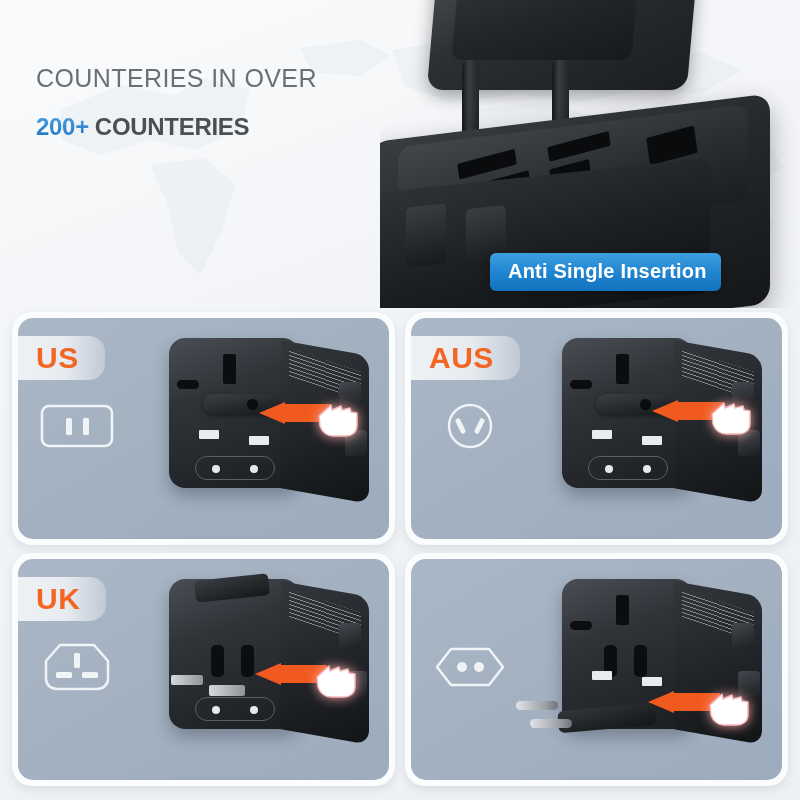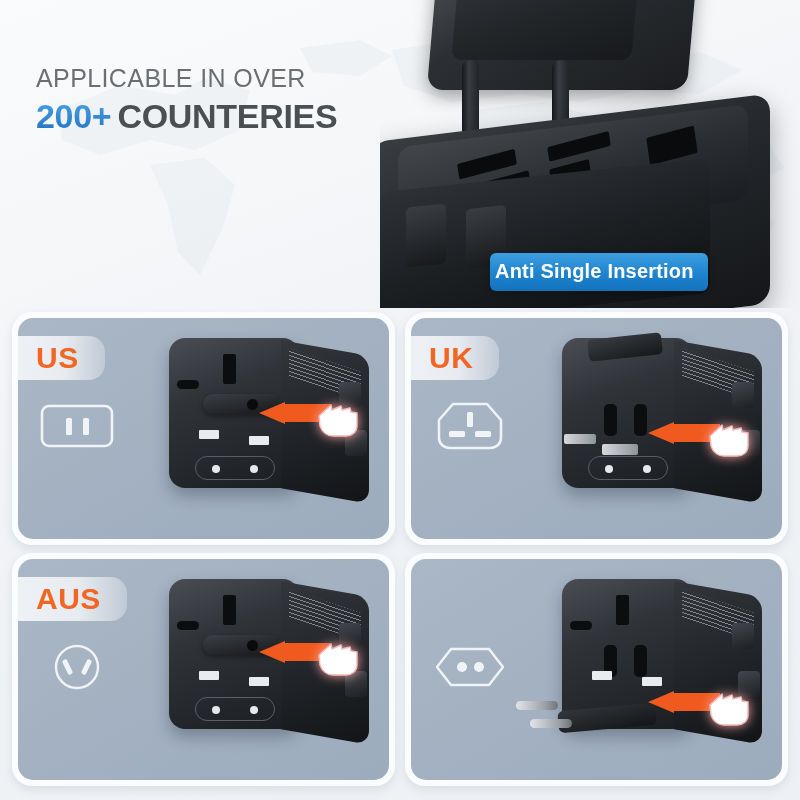--- a/index.html
+++ b/index.html
@@ -54,22 +54,22 @@
   }
 
   .sub-line {
     margin-top: 22px;
     font-size: 25px;
     color: #6c6f72;
     letter-spacing: .4px;
   }
 
   .count-line {
-    margin-top: 4px;
-    font-size: 34px;
+    margin-top: 20px;
+    font-size: 24px;
     font-weight: bold;
     letter-spacing: -0.3px;
     white-space: nowrap;
   }
   .count-num {
     color: #2b82d4;
     background: linear-gradient(180deg, #4fa3e3 0%, #1f72c4 100%);
     -webkit-background-clip: text;
     background-clip: text;
     color: transparent;
@@ -161,21 +161,21 @@
     position: absolute;
     background: linear-gradient(170deg, #3a3d42, #17191c);
     border-radius: 5px;
   }
   .fp1 { left: 26px; top: 18px; width: 40px; height: 60px; }
   .fp2 { left: 86px; top: 26px; width: 40px; height: 60px; }
 
   .badge {
     position: absolute;
     left: 110px; top: 253px;
-    padding: 7px 14px 8px 5px;
+    padding: 7px 14px 8px 18px;
     background: linear-gradient(180deg, #3d9fe0 0%, #1e83cf 55%, #1472bd 100%);
     border-radius: 6px;
     color: #fff;
     font-size: 20px;
     font-weight: bold;
     letter-spacing: .2px;
     white-space: nowrap;
     box-shadow: 0 2px 6px rgba(0,0,0,.25);
   }
 
@@ -428,21 +428,21 @@
 
       <div class="adapter-front">
         <div class="front-prong fp1"></div>
         <div class="front-prong fp2"></div>
       </div>
 
       <div class="badge">Anti Single Insertion</div>
     </div>
 
     <div class="hero-copy">
-      <div class="sub-line">APPLICABLE IN OVER</div>
+      <div class="sub-line">COUNTERIES IN OVER</div>
       <div class="count-line">
         <span class="count-num">200+</span><span class="count-word">COUNTERIES</span>
       </div>
     </div>
   </div>
 
   <div class="grid">
 
     <div class="panel-frame">
       <div class="panel">
@@ -481,20 +481,61 @@
             <path d="M4 24 L16 13 L17 18 L26 14 L27 18 L35 16 L36 20 L42 21 L42 34 C42 40 37 44 31 44 L18 44 C12 44 7 40 5 34 Z" fill="#fff" stroke="#f6b9b9" stroke-width="1.4" stroke-linejoin="round"></path>
           </svg>
         </div>
         <div class="panel-shadow"></div>
       </div>
     </div>
 
     <div class="panel-frame">
       <div class="panel">
         <div class="chip">
+          <div class="chip-text">AUS</div>
+        </div>
+
+        <svg class="sock-icon" viewBox="0 0 78 56">
+          <circle cx="39" cy="28" r="21" fill="none" stroke="#f0f4f7" stroke-width="2.4"></circle>
+          <rect x="27" y="20" width="5" height="16" rx="2" fill="#f0f4f7" transform="rotate(-26 29.5 28)"></rect>
+          <rect x="46" y="20" width="5" height="16" rx="2" fill="#f0f4f7" transform="rotate(26 48.5 28)"></rect>
+        </svg>
+
+        <div class="panel-photo">
+          <div class="cube">
+            <div class="usb-slot"></div>
+            <div class="usbc-slot"></div>
+            <div class="lever"></div>
+            <div class="flat-hole fh1"></div>
+            <div class="flat-hole fh2"></div>
+            <div class="oval-plate">
+              <div class="oval-dot od1"></div>
+              <div class="oval-dot od2"></div>
+            </div>
+          </div>
+          <div class="cube-side">
+            <div class="microtext"></div>
+          </div>
+          <div class="slider-tab st1"></div>
+          <div class="slider-tab st2"></div>
+
+          <svg class="arrow" style="left:96px; top:74px;" viewBox="0 0 72 22">
+            <path d="M72 2 L72 20 L26 20 L26 22 L0 11 L26 0 L26 2 Z" fill="#f05a1e"></path>
+          </svg>
+          <svg class="hand" style="left:152px; top:64px;" viewBox="0 0 44 46">
+            <path d="M4 24 L16 13 L17 18 L26 14 L27 18 L35 16 L36 20 L42 21 L42 34 C42 40 37 44 31 44 L18 44 C12 44 7 40 5 34 Z" fill="#fff" stroke="#f6b9b9" stroke-width="1.4" stroke-linejoin="round"></path>
+          </svg>
+        </div>
+        <div class="panel-shadow"></div>
+      </div>
+    </div>
+
+    <div class="panel-frame">
+      <div class="panel">
+        <div class="chip">
           <div class="chip-text">UK</div>
         </div>
 
         <svg class="sock-icon" viewBox="0 0 78 56">
           <path d="M22 6 L56 6 L70 22 L70 40 C70 46 65 50 59 50 L19 50 C13 50 8 46 8 40 L8 22 Z" fill="none" stroke="#f0f4f7" stroke-width="2.5" stroke-linejoin="round"></path>
           <rect x="36" y="14" width="6" height="15" rx="1.5" fill="#f0f4f7"></rect>
           <rect x="18" y="33" width="16" height="6" rx="1.5" fill="#f0f4f7"></rect>
           <rect x="44" y="33" width="16" height="6" rx="1.5" fill="#f0f4f7"></rect>
         </svg>
 
@@ -522,61 +563,20 @@
           <svg class="hand" style="left:150px; top:86px;" viewBox="0 0 44 46">
             <path d="M4 24 L16 13 L17 18 L26 14 L27 18 L35 16 L36 20 L42 21 L42 34 C42 40 37 44 31 44 L18 44 C12 44 7 40 5 34 Z" fill="#fff" stroke="#f6b9b9" stroke-width="1.4" stroke-linejoin="round"></path>
           </svg>
         </div>
         <div class="panel-shadow"></div>
       </div>
     </div>
 
     <div class="panel-frame">
       <div class="panel">
-        <div class="chip">
-          <div class="chip-text">AUS</div>
-        </div>
-
-        <svg class="sock-icon" viewBox="0 0 78 56">
-          <circle cx="39" cy="28" r="21" fill="none" stroke="#f0f4f7" stroke-width="2.4"></circle>
-          <rect x="27" y="20" width="5" height="16" rx="2" fill="#f0f4f7" transform="rotate(-26 29.5 28)"></rect>
-          <rect x="46" y="20" width="5" height="16" rx="2" fill="#f0f4f7" transform="rotate(26 48.5 28)"></rect>
-        </svg>
-
-        <div class="panel-photo">
-          <div class="cube">
-            <div class="usb-slot"></div>
-            <div class="usbc-slot"></div>
-            <div class="lever"></div>
-            <div class="flat-hole fh1"></div>
-            <div class="flat-hole fh2"></div>
-            <div class="oval-plate">
-              <div class="oval-dot od1"></div>
-              <div class="oval-dot od2"></div>
-            </div>
-          </div>
-          <div class="cube-side">
-            <div class="microtext"></div>
-          </div>
-          <div class="slider-tab st1"></div>
-          <div class="slider-tab st2"></div>
-
-          <svg class="arrow" style="left:96px; top:74px;" viewBox="0 0 72 22">
-            <path d="M72 2 L72 20 L26 20 L26 22 L0 11 L26 0 L26 2 Z" fill="#f05a1e"></path>
-          </svg>
-          <svg class="hand" style="left:152px; top:64px;" viewBox="0 0 44 46">
-            <path d="M4 24 L16 13 L17 18 L26 14 L27 18 L35 16 L36 20 L42 21 L42 34 C42 40 37 44 31 44 L18 44 C12 44 7 40 5 34 Z" fill="#fff" stroke="#f6b9b9" stroke-width="1.4" stroke-linejoin="round"></path>
-          </svg>
-        </div>
-        <div class="panel-shadow"></div>
-      </div>
-    </div>
-
-    <div class="panel-frame">
-      <div class="panel">
 
         <svg class="sock-icon" viewBox="0 0 78 56">
           <path d="M20 10 L58 10 L72 28 L58 46 L20 46 L6 28 Z" fill="none" stroke="#f0f4f7" stroke-width="2.4" stroke-linejoin="round"></path>
           <circle cx="31" cy="28" r="5" fill="#f0f4f7"></circle>
           <circle cx="48" cy="28" r="5" fill="#f0f4f7"></circle>
         </svg>
 
         <div class="panel-photo">
           <div class="cube">
             <div class="usb-slot"></div>

